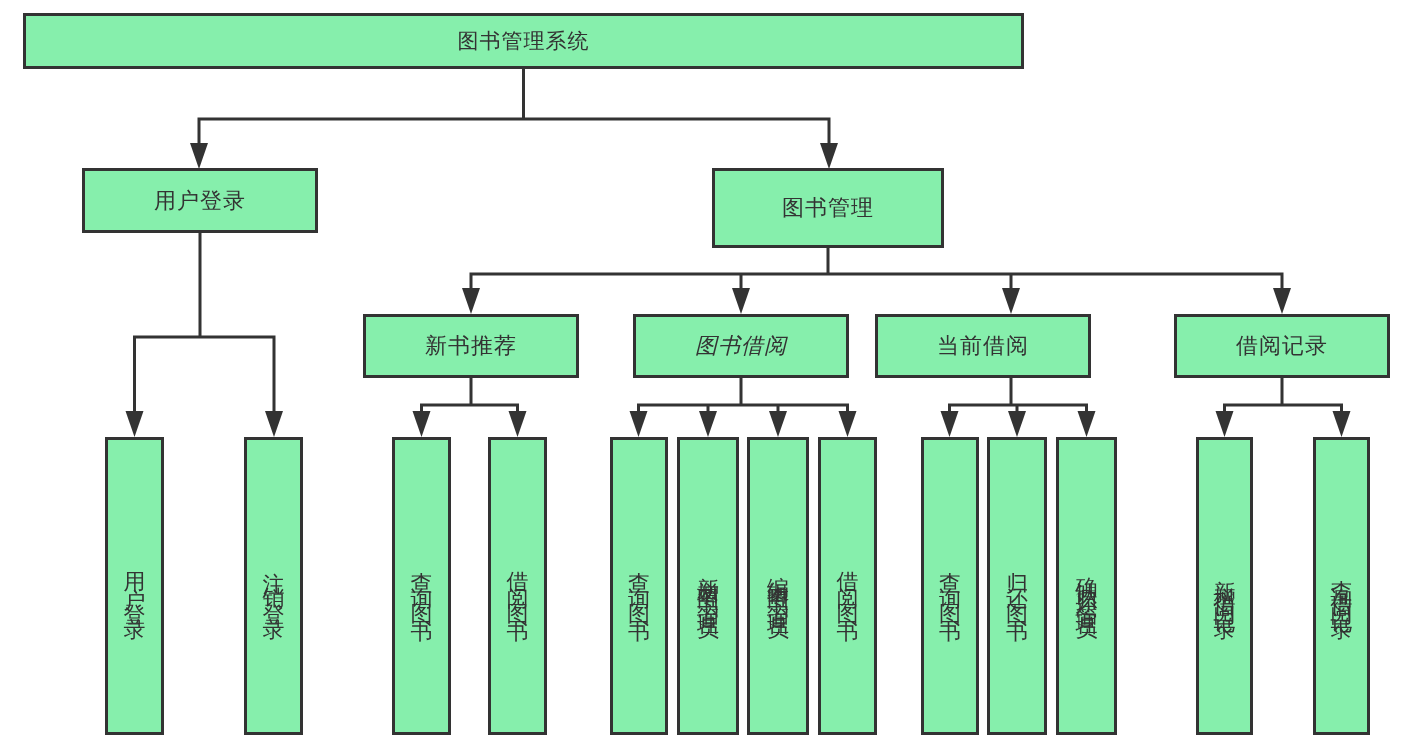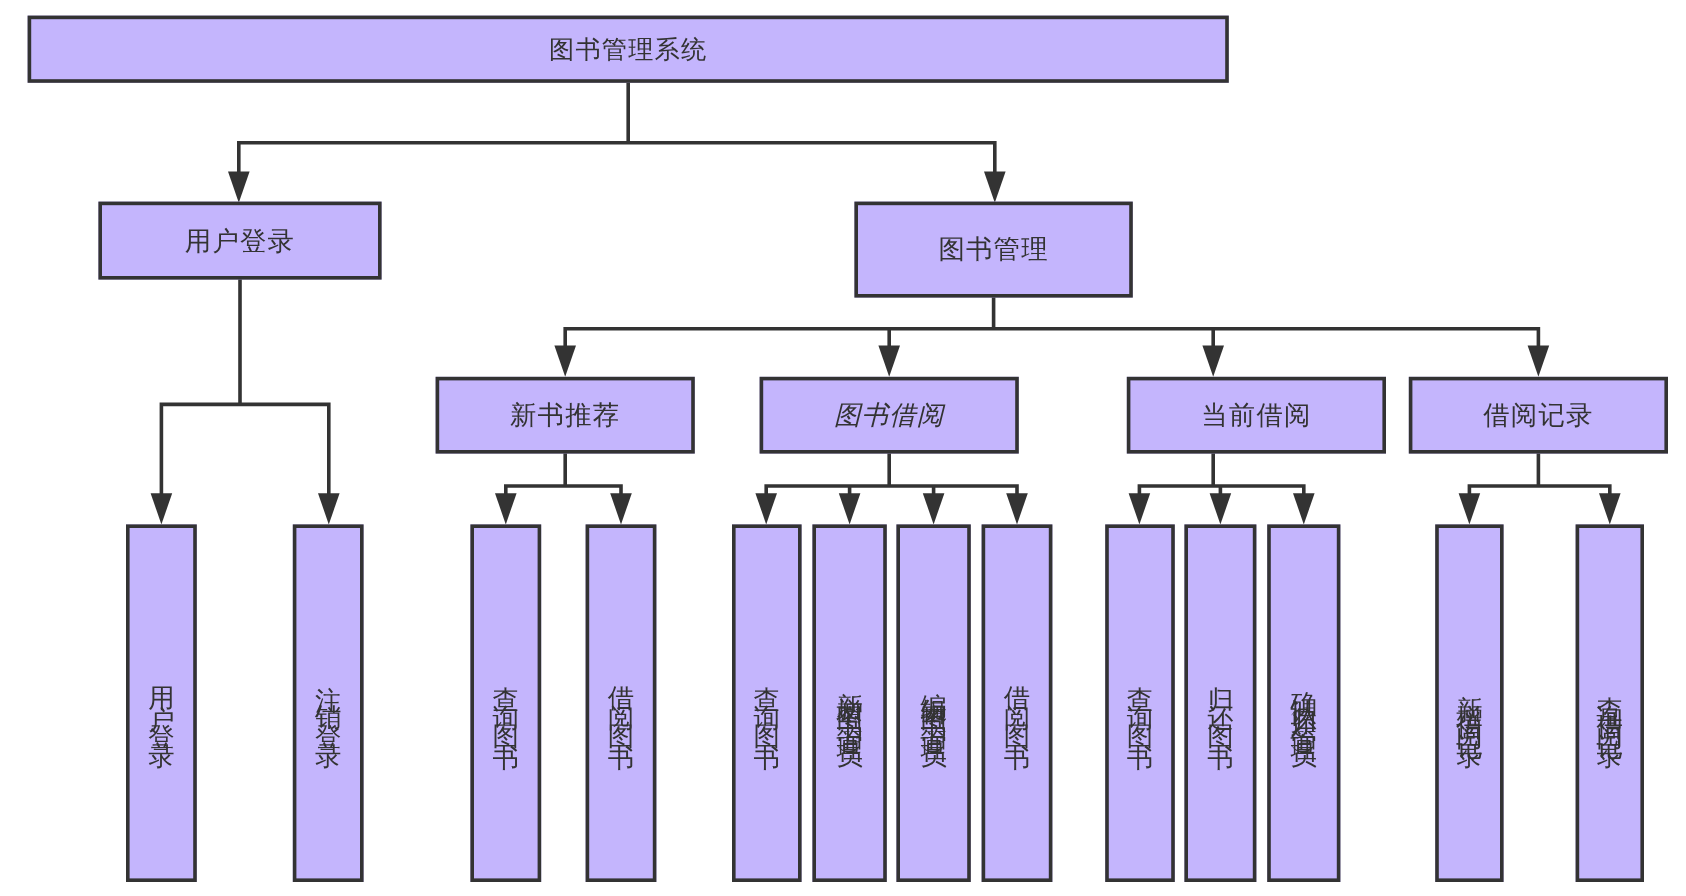--- a/index.html
+++ b/index.html
@@ -30,21 +30,21 @@
     fill: none;
   }
   .connectors polygon {
     fill: #333333;
     stroke: none;
   }
   .box {
     position: absolute;
     box-sizing: border-box;
     border: 3px solid #333333;
-    background: #c4b5fd;
+    background: #86efac;
     display: flex;
     align-items: center;
     justify-content: center;
     text-align: center;
   }
   .box.root  { font-size: 21px; letter-spacing: 1px; }
   .box.node  { font-size: 22px; letter-spacing: 1px; }
   .box.leaf {
     writing-mode: vertical-rl;
     font-size: 22px;
@@ -129,21 +129,21 @@
   <div class="box node" style="left:712px; top:168px; width:232px; height:80px;">
     <span>图书管理</span>
   </div>
 
   <div class="box node" style="left:363px; top:314px; width:216px; height:64px;">
     <span>新书推荐</span>
   </div>
   <div class="box node" style="left:633px; top:314px; width:216px; height:64px;font-style:italic;">
     <span>图书借阅</span>
   </div>
-  <div class="box node" style="left:939px; top:314px; width:216px; height:64px;">
+  <div class="box node" style="left:875px; top:314px; width:216px; height:64px;">
     <span>当前借阅</span>
   </div>
   <div class="box node" style="left:1174px; top:314px; width:216px; height:64px;">
     <span>借阅记录</span>
   </div>
 
   <div class="box leaf sp-wide" style="left:105px; top:437px; width:59px; height:298px;">
     <span>用户登录</span>
   </div>
   <div class="box leaf sp-wide" style="left:244px; top:437px; width:59px; height:298px;">

